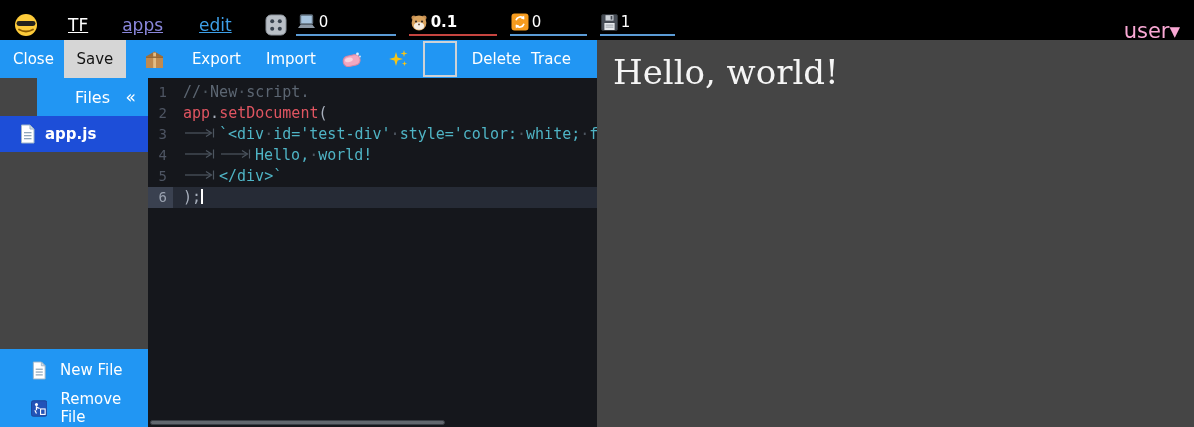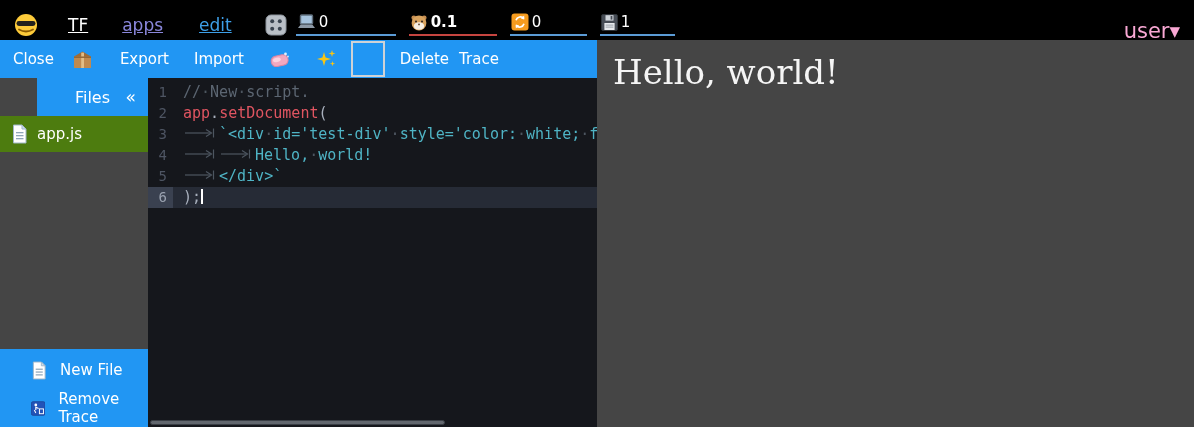--- a/index.html
+++ b/index.html
@@ -48,22 +48,22 @@
   .tb-delete { margin-left:15px; }
   .tb-trace { margin-left:10px; }
 
   
   .sidebar { position:absolute; left:0; top:38px; width:148px; height:349px; background:#454545;
              display:flex; flex-direction:column; }
   .files-header { height:38px; flex:none; background:#2196f3; color:#fff; font-size:16px;
                   display:flex; align-items:center; justify-content:center; position:relative;margin-left:37px; }
   .collapse-btn { position:absolute; right:12px; top:0; height:38px; display:flex; align-items:center;
                   font-size:17px; cursor:pointer; }
-  .file-row { height:36px; flex:none; background:#4d7c0f; color:#fff; font-weight:normal; font-size:15px;
-              display:flex; align-items:center; gap:9px; padding-left:11px; cursor:pointer; }
+  .file-row { height:36px; flex:none; background:#1d4ed8; color:#fff; font-weight:bold; font-size:15px;
+              display:flex; align-items:center; gap:9px; padding-left:19px; cursor:pointer; }
   .sidebar-filler { flex:1; }
   .sidebar-actions { flex:none; background:#2196f3; padding-top:2px; }
   .sidebar-btn { height:38px; display:flex; align-items:center; gap:13px; padding-left:31px;
                  color:#fff; font-size:15px; cursor:pointer; }
 
   
   .editor { position:absolute; left:148px; top:38px; width:449px; height:349px; background:#15171c;
             font-family:"DejaVu Sans Mono","Liberation Mono",monospace; font-size:15px; color:#a8b0bd;
             overflow:hidden; padding-top:4px; }
   .code-line { display:flex; height:21px; line-height:21px; white-space:pre; }
@@ -149,20 +149,21 @@
     </span>
   </span>
 
   <span class="user-menu">user▾</span>
 </div>
 
 <div class="main">
 
   <div class="toolbar">
     <span class="tb-label tb-close">Close</span>
+    <span class="save-btn">Save</span>
     <span class="tb-ic ic-package">
       <svg width="21" height="19" viewBox="0 0 21 19">
         <polygon points="2,6.5 10.5,1.5 19,6.5 10.5,11" fill="#a06c36"></polygon>
         <rect x="2" y="6.5" width="17" height="11.5" fill="#c08a4f"></rect>
         <rect x="9.2" y="2.6" width="2.8" height="15.4" fill="#e2bd85"></rect>
         <rect x="2" y="6.5" width="17" height="1.4" fill="#8f6434"></rect>
       </svg>
     </span>
     <span class="tb-label tb-export">Export</span>
     <span class="tb-label tb-import">Import</span>
@@ -216,21 +217,21 @@
         <span>New File</span>
       </div>
       <div class="sidebar-btn">
         <svg width="17" height="17" viewBox="0 0 18 18">
           <rect x="0.5" y="0.5" width="17" height="17" rx="2" fill="#2253b8" stroke="#1b4496"></rect>
           <circle cx="6" cy="4.6" r="1.7" fill="#fff"></circle>
           <path d="M6 6.5 L6 11 M6 7.5 L9.5 9" stroke="#fff" stroke-width="1.4" fill="none"></path>
           <path d="M4.2 11 L6 14.5" stroke="#fff" stroke-width="1.3"></path>
           <rect x="10.5" y="9.5" width="5" height="6" fill="none" stroke="#fff" stroke-width="1.2"></rect>
         </svg>
-        <span>Remove Trace</span>
+        <span>Remove File</span>
       </div>
     </div>
   </div>
 
   <div class="editor">
     <div>
         <div class="code-line"><span class="gutter">1</span><span class="code"><span class="cm">//</span><span class="ws">·</span><span class="cm">New</span><span class="ws">·</span><span class="cm">script.</span></span></div>
         <div class="code-line"><span class="gutter">2</span><span class="code"><span class="red">app</span><span class="pun">.</span><span class="red">setDocument</span><span class="pun">(</span></span></div>
         <div class="code-line"><span class="gutter">3</span><span class="code"><svg class="tab" width="34" height="10" viewBox="0 0 34 10">
               <line x1="2" y1="5" x2="27" y2="5" stroke="#4d5660" stroke-width="1.2"></line>

